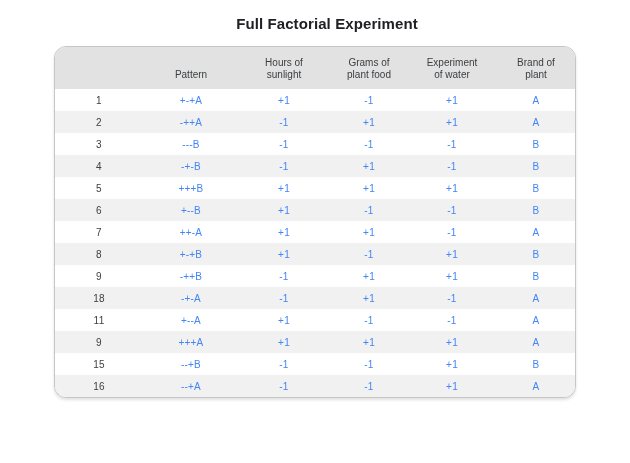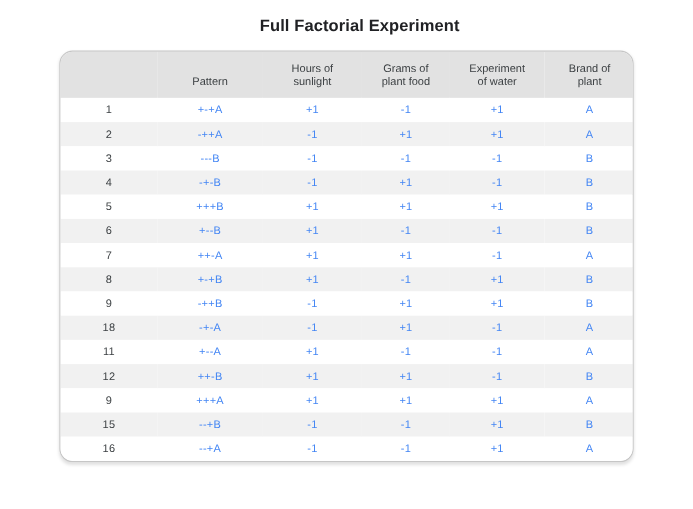--- a/index.html
+++ b/index.html
@@ -177,28 +177,20 @@
         </tr>
         <tr>
           <td>11</td>
           <td class="blue">+--A</td>
           <td class="blue">+1</td>
           <td class="blue">-1</td>
           <td class="blue">-1</td>
           <td class="blue">A</td>
         </tr>
         <tr>
-          <td>12</td>
-          <td class="blue">++-B</td>
-          <td class="blue">+1</td>
-          <td class="blue">+1</td>
-          <td class="blue">-1</td>
-          <td class="blue">B</td>
-        </tr>
-        <tr>
           <td>9</td>
           <td class="blue">+++A</td>
           <td class="blue">+1</td>
           <td class="blue">+1</td>
           <td class="blue">+1</td>
           <td class="blue">A</td>
         </tr>
         <tr>
           <td>15</td>
           <td class="blue">--+B</td>

